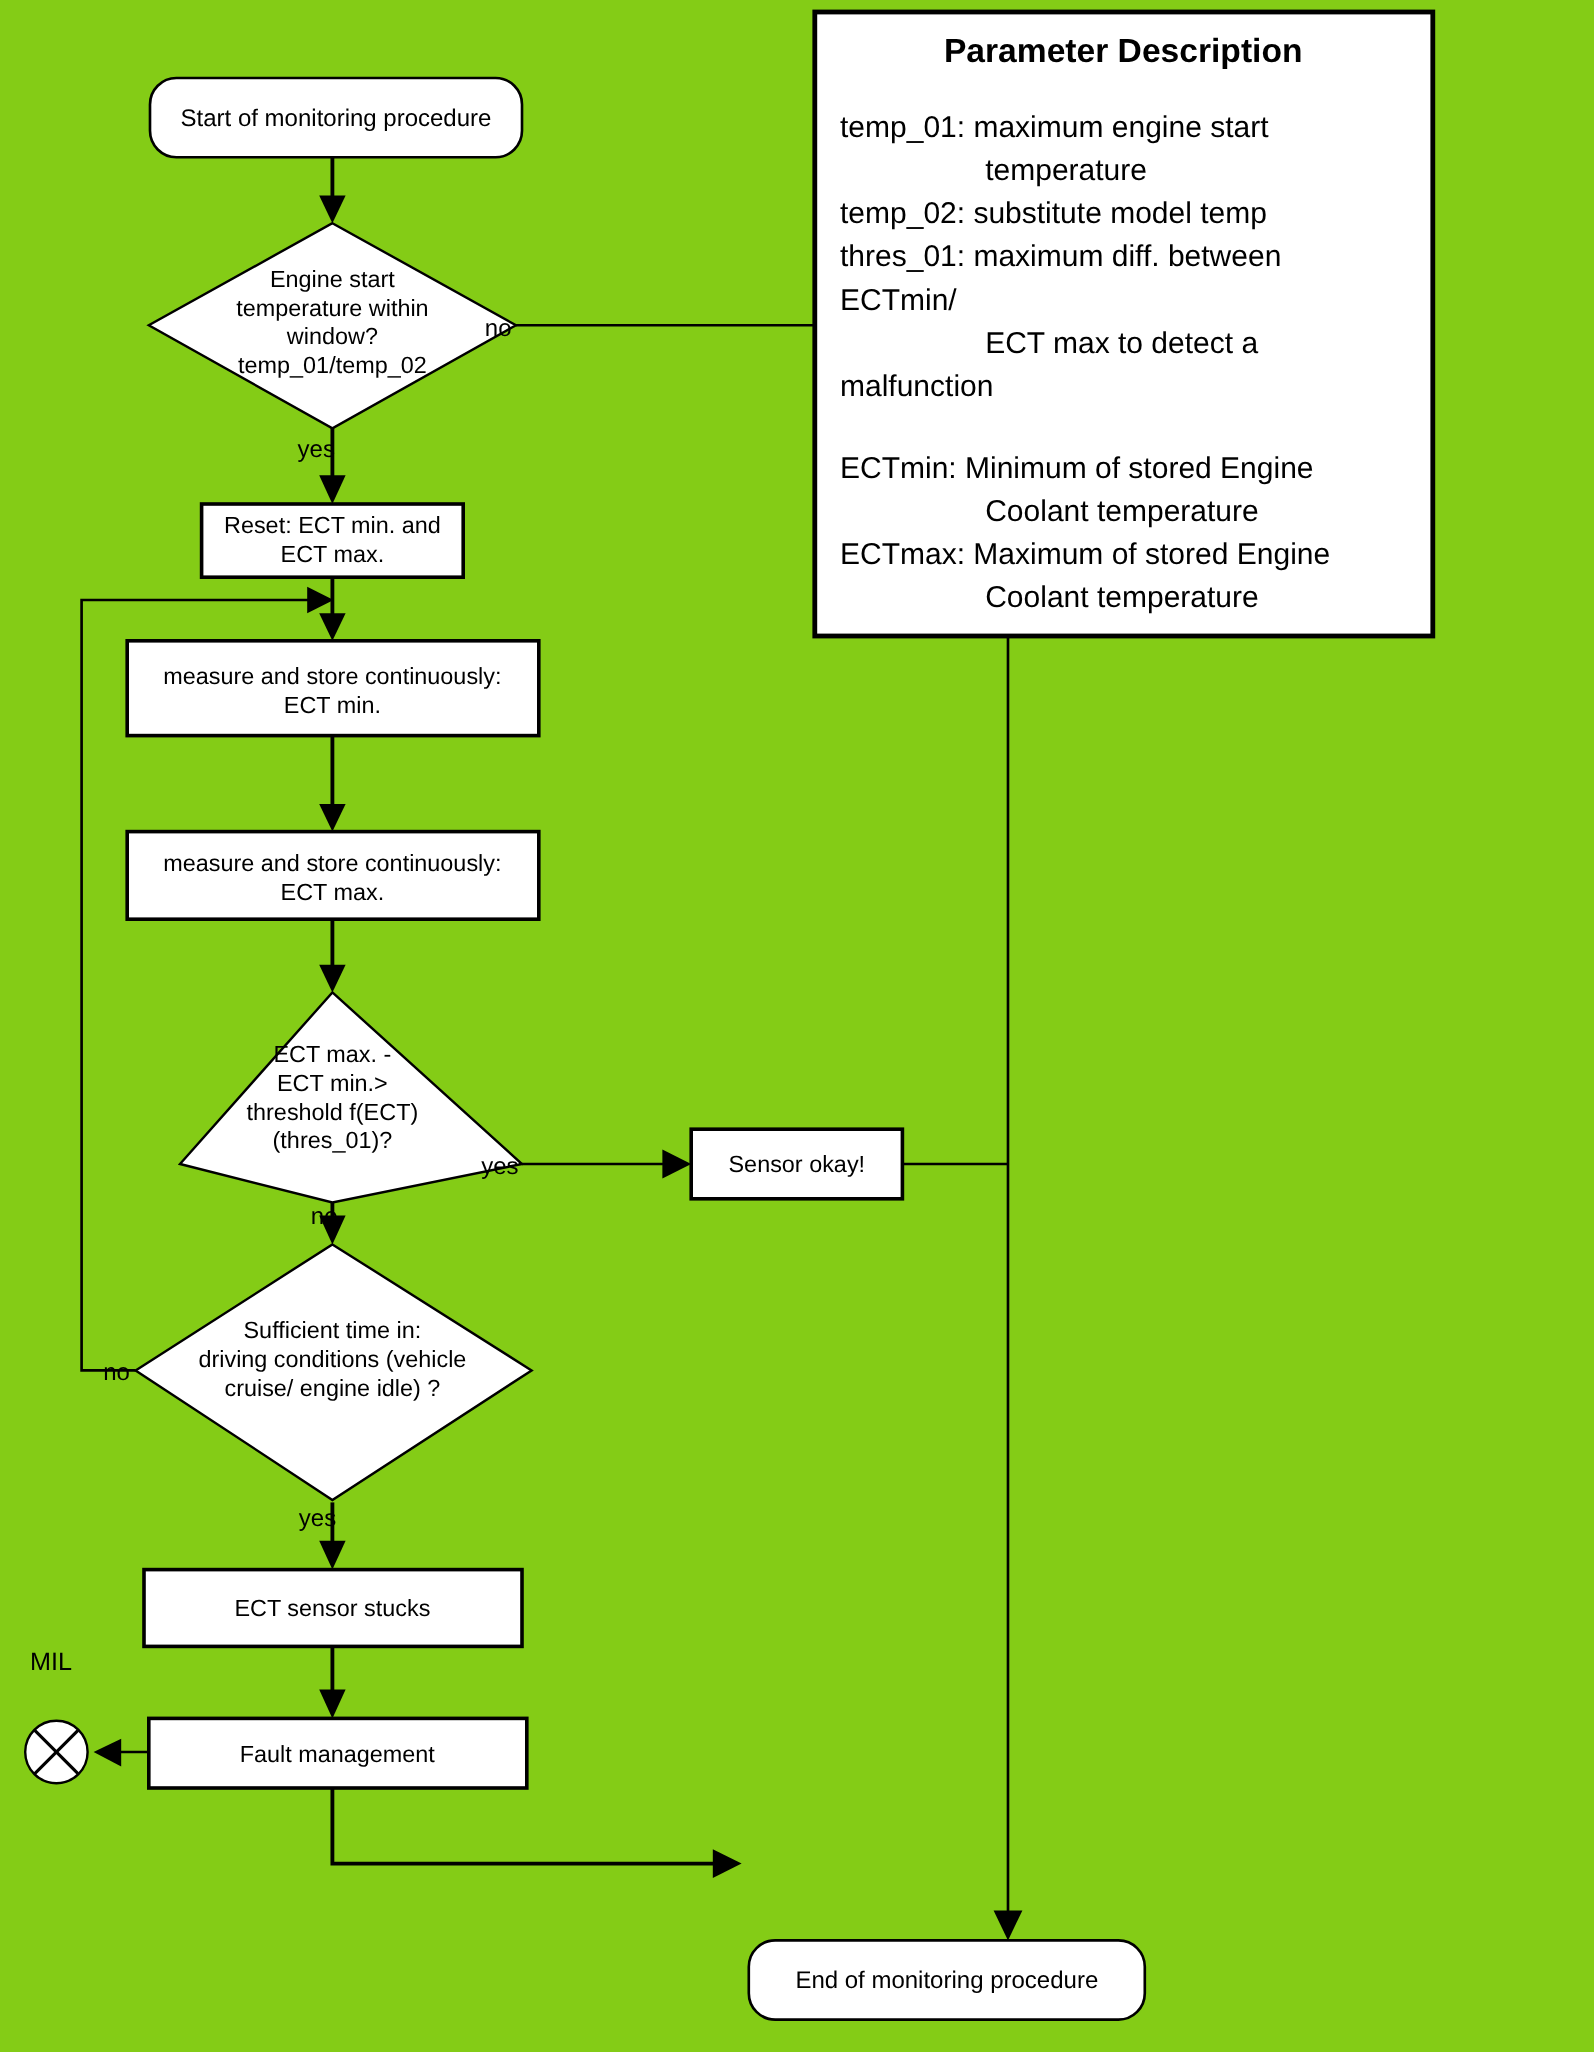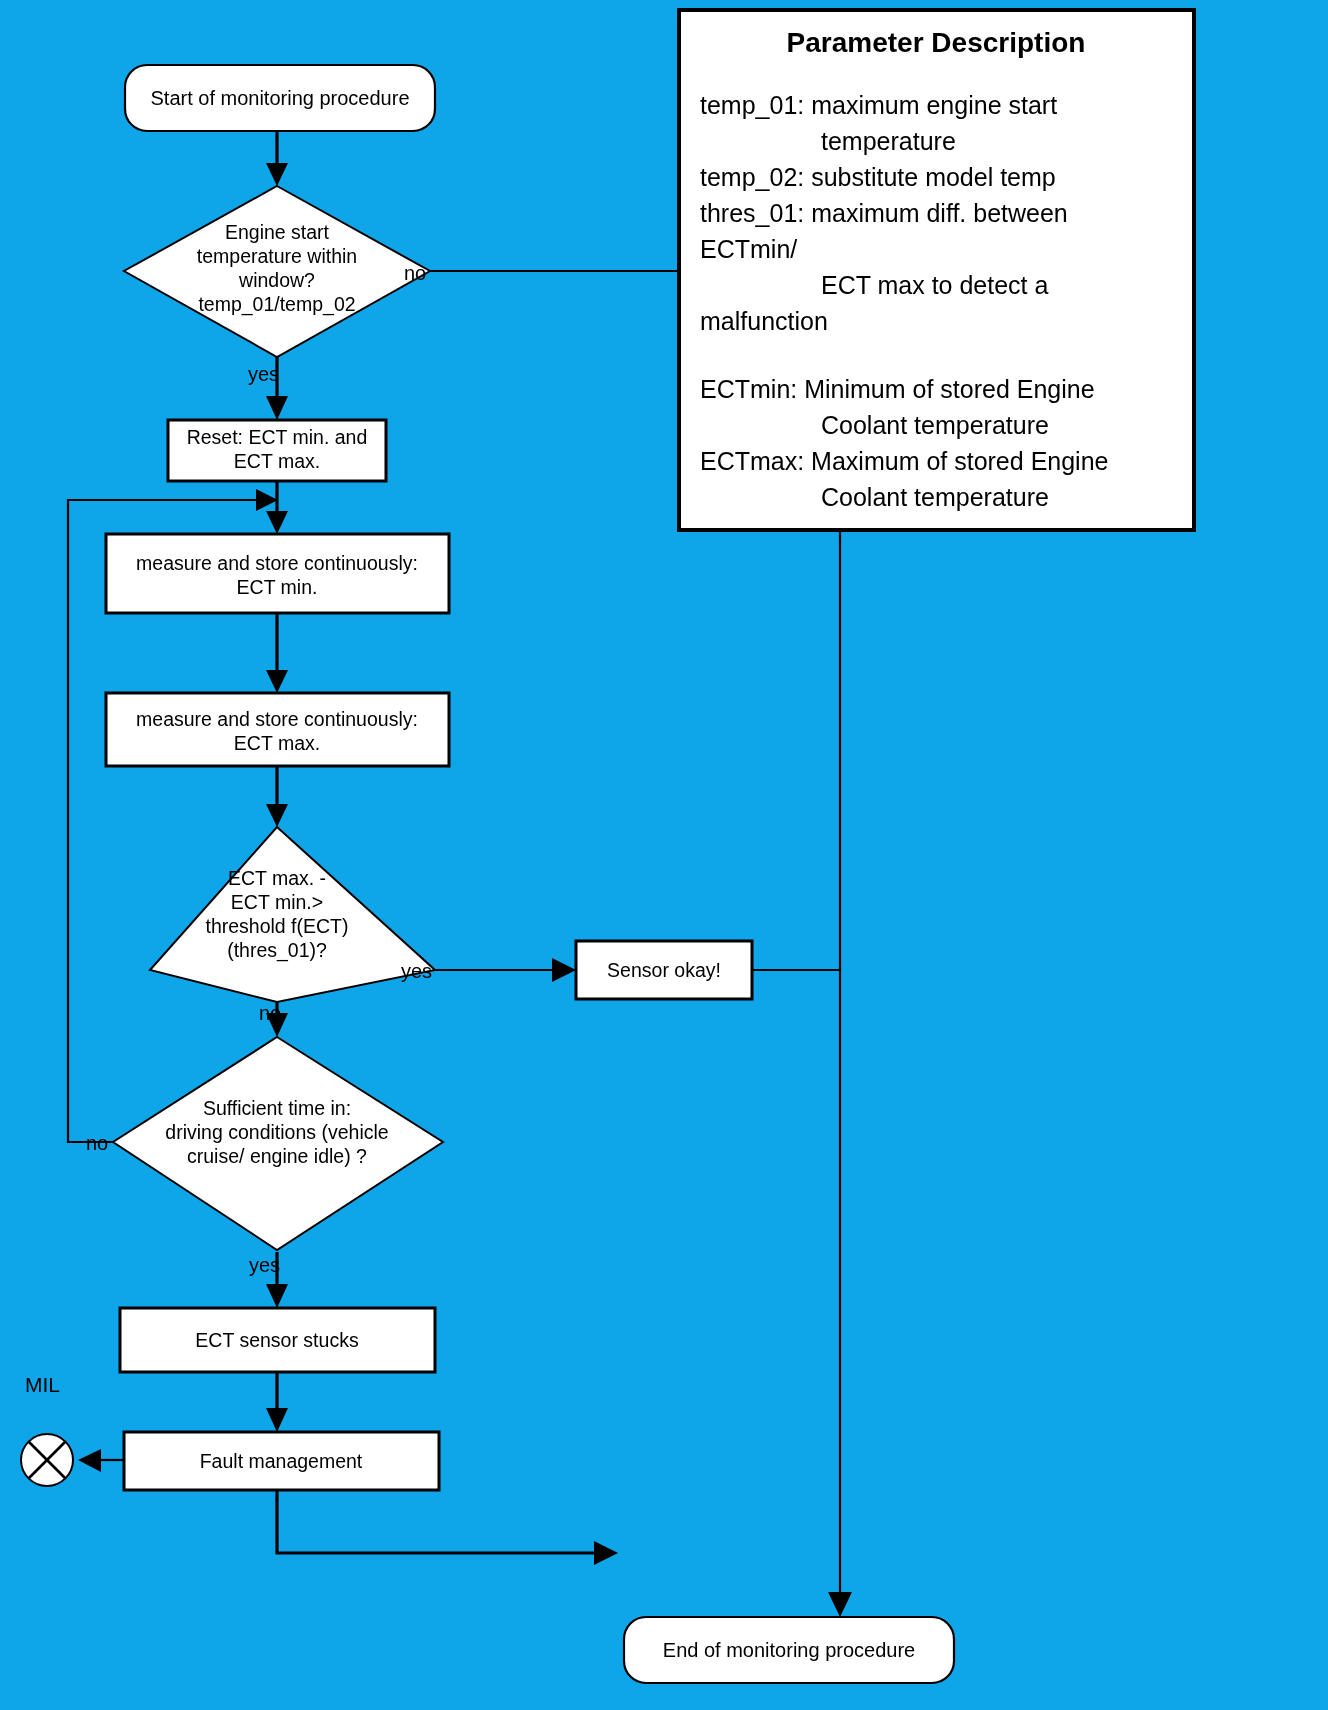--- a/index.html
+++ b/index.html
@@ -1,17 +1,17 @@
 <!DOCTYPE html>
 <html><head>
 <meta charset="utf-8">
 <style>
   html,body{margin:0;padding:0;background:#ffffff;}
   body{width:1328px;height:1710px;font-family:"Liberation Sans",sans-serif;}
-  #stage{position:relative;width:1328px;height:1710px;overflow:hidden;background:#0ea5e9;}
+  #stage{position:relative;width:1328px;height:1710px;overflow:hidden;background:#84cc16;}
   svg#flow{position:absolute;left:0;top:0;width:1328px;height:1710px;}
   .shape{fill:#ffffff;stroke:#000000;}
   .box{stroke-width:3;}
   .term{stroke-width:2.2;}
   .diamond{stroke-width:2;}
   .panel{stroke-width:4;}
   .conn{stroke:#000000;fill:none;}
   .conn-thick{stroke-width:3.2;}
   .conn-thin{stroke-width:2.2;}
   .arrowhead{fill:#000000;stroke:none;}

